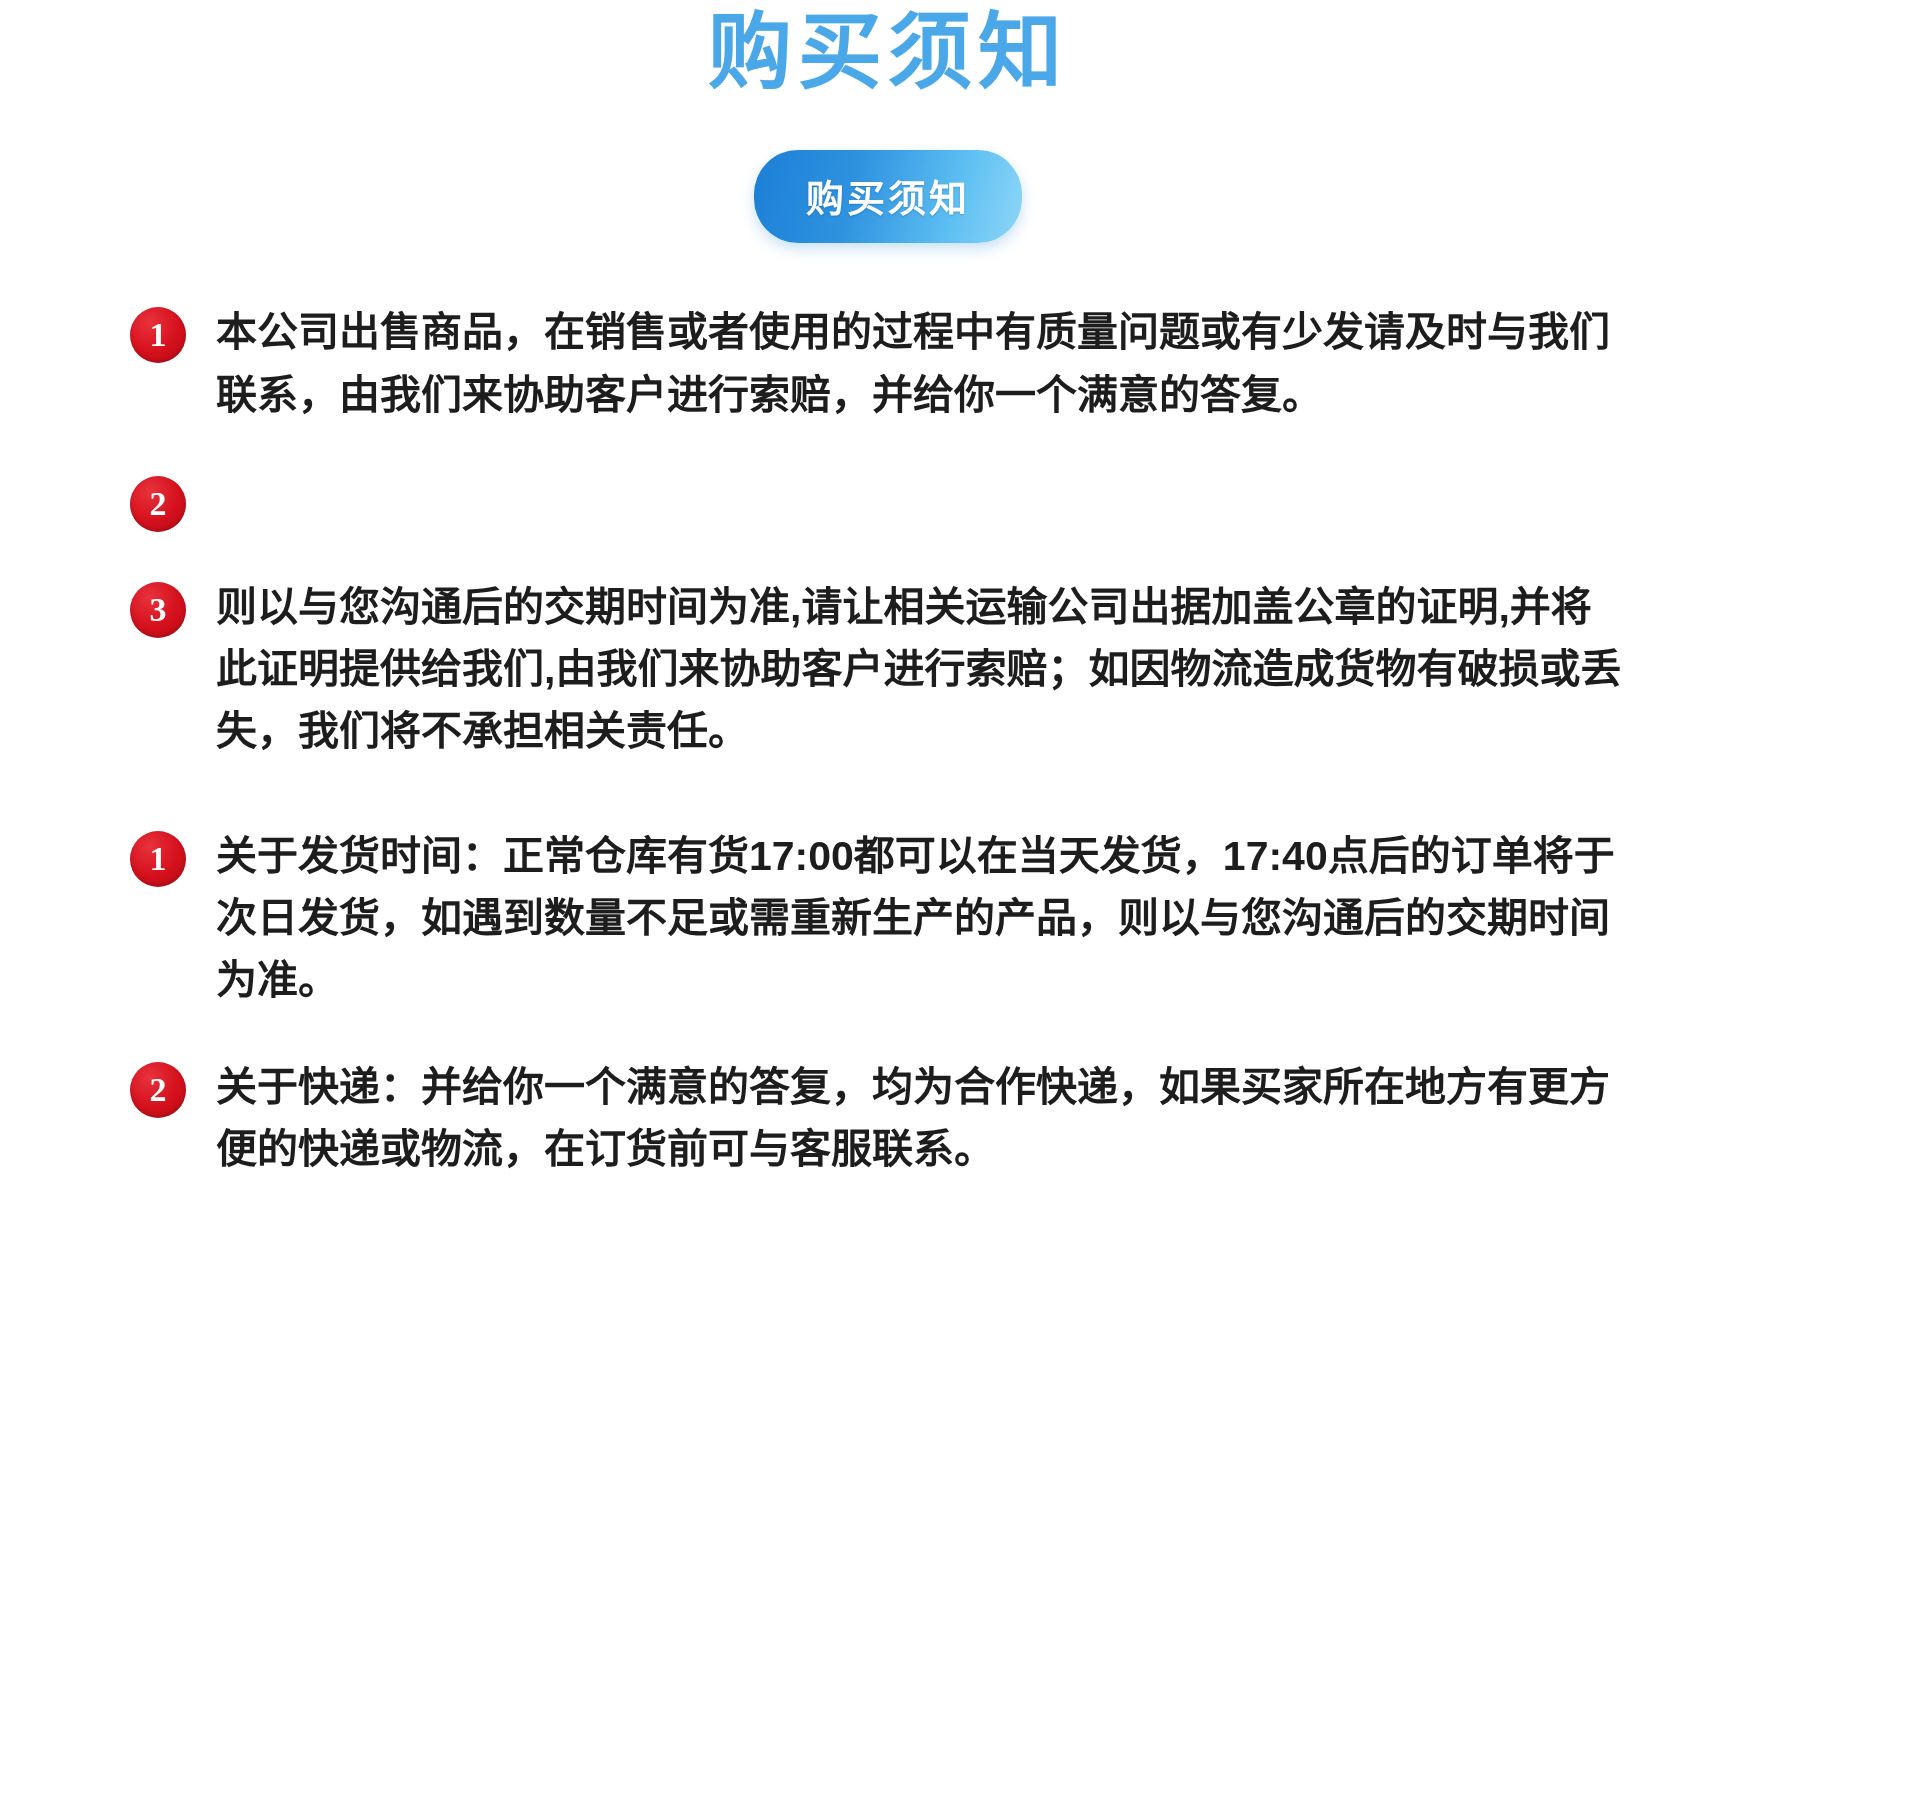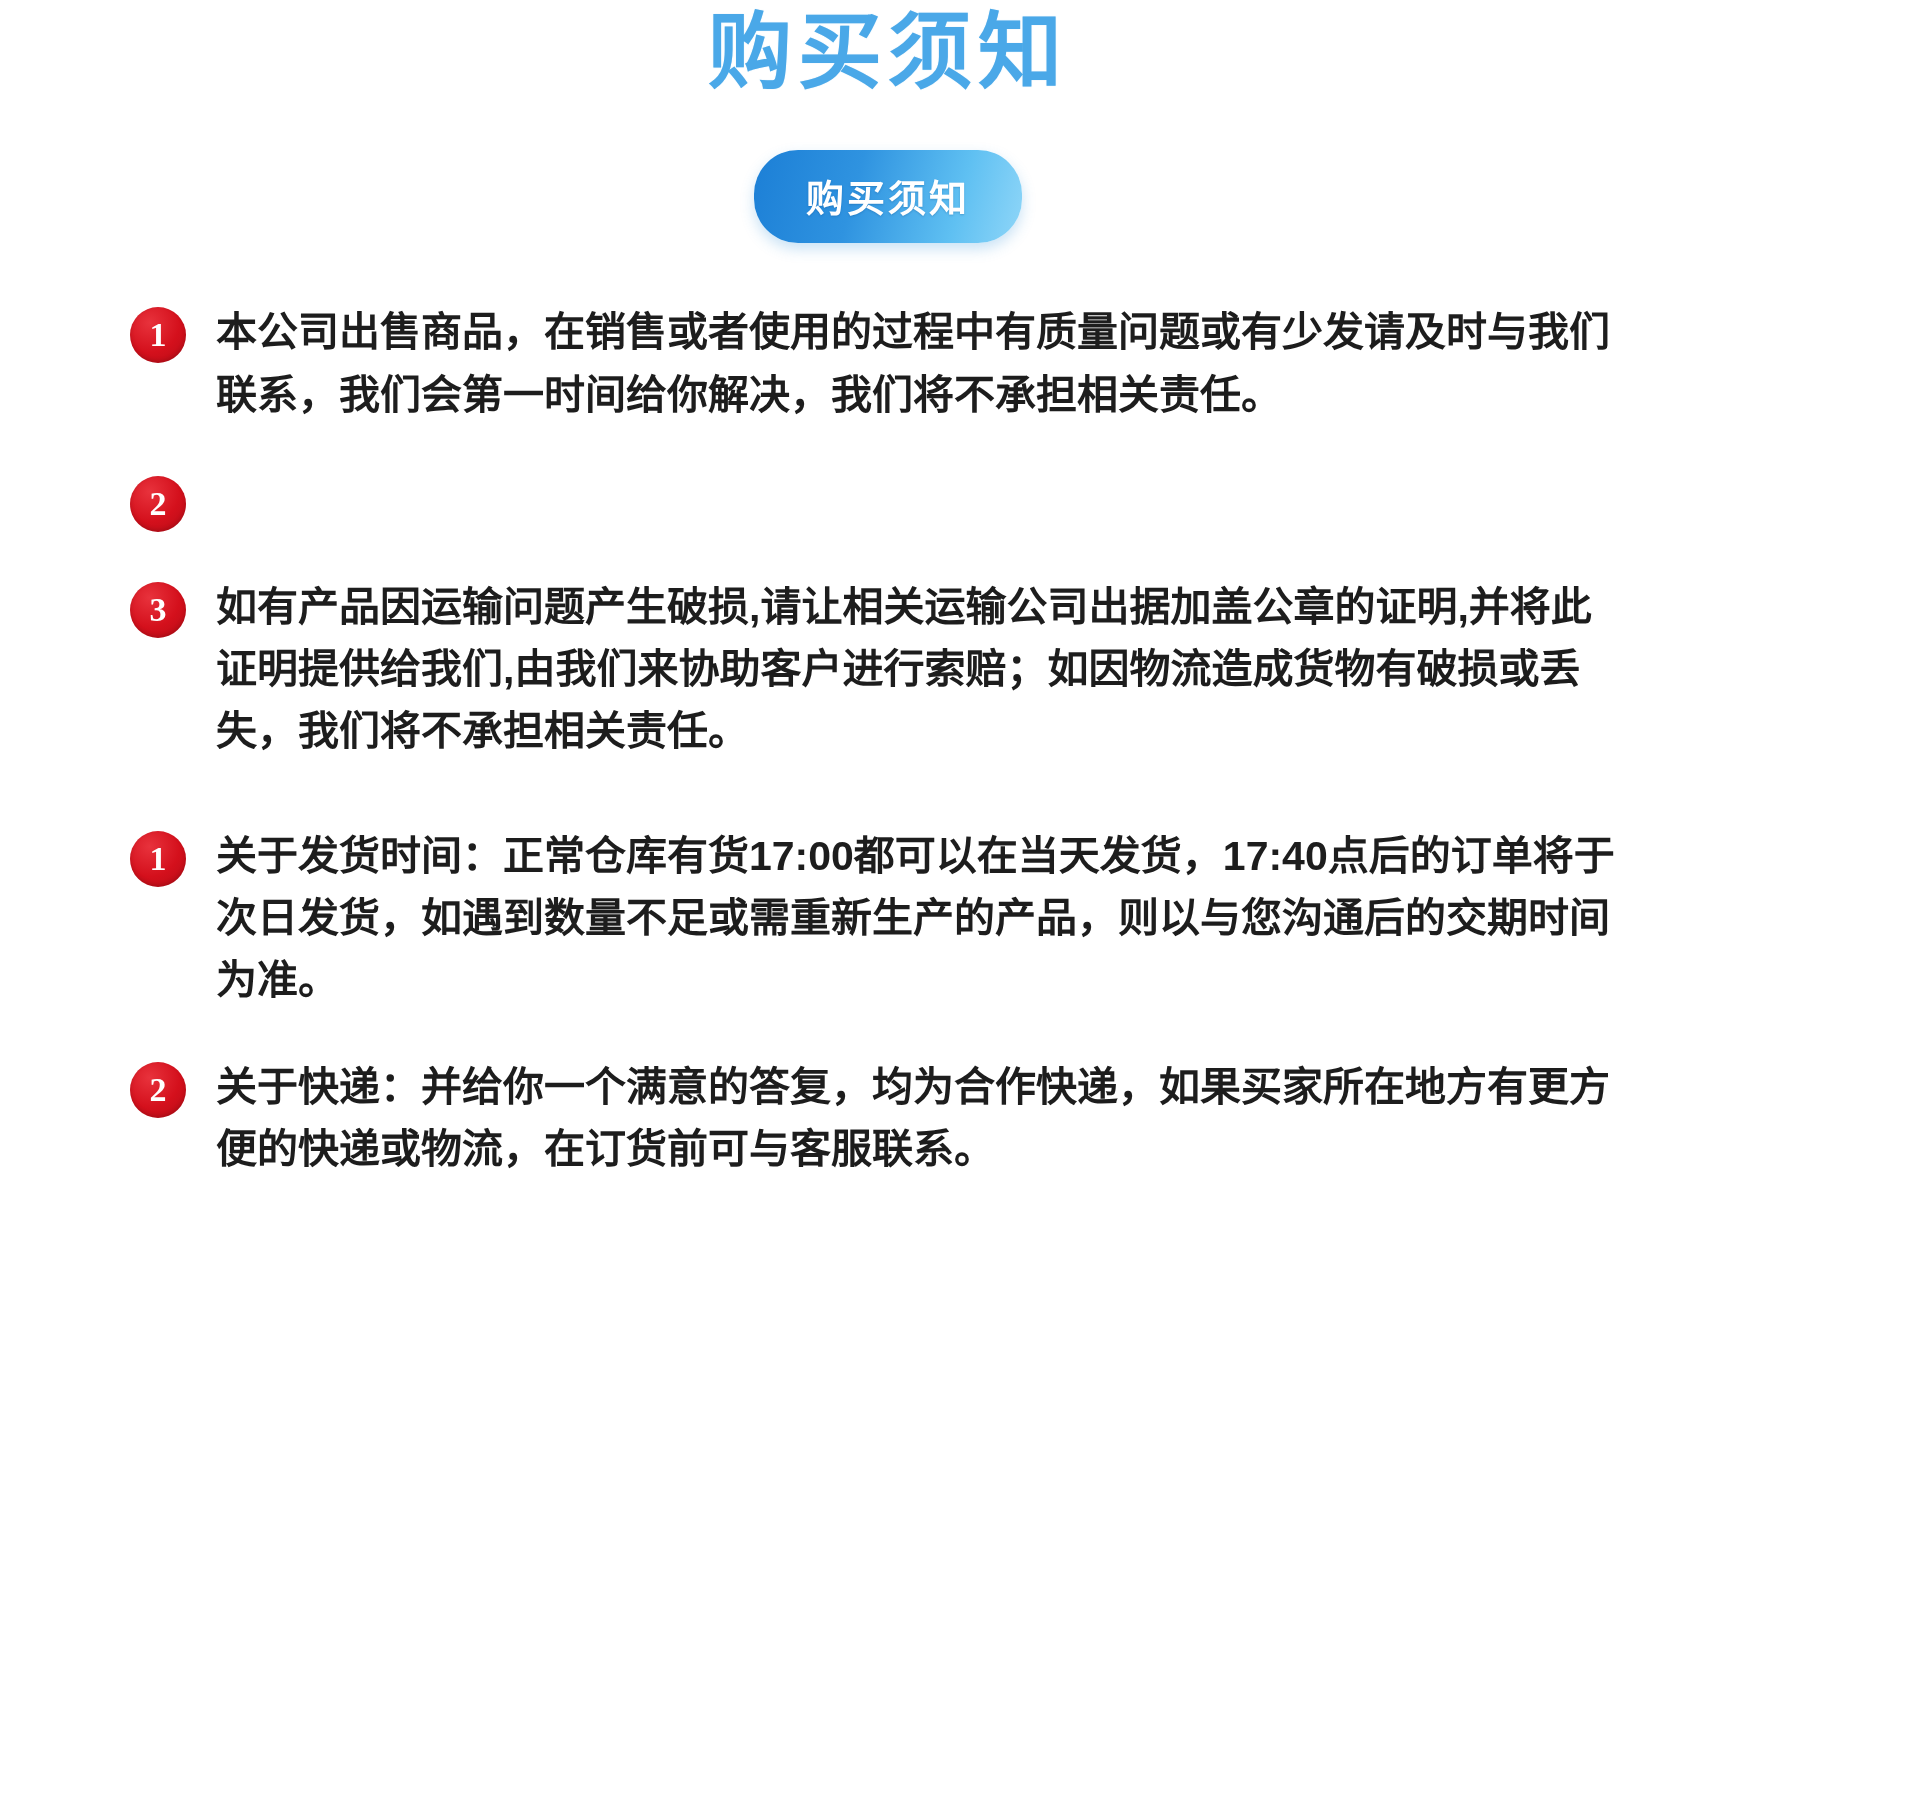--- a/index.html
+++ b/index.html
@@ -118,28 +118,28 @@
 
   <h1 class="main-title">购买须知</h1>
 
   <div class="pill-wrap pill-1">
     <span class="pill">购买须知</span>
   </div>
 
   <ul class="items items-first">
     <li class="item">
       <span class="num">1</span>
-      <span class="item-text">本公司出售商品，在销售或者使用的过程中有质量问题或有少发请及时与我们联系，我们会第一时间给你解决，我们将不承担相关责任。</span>
+      <span class="item-text">本公司出售商品，在销售或者使用的过程中有质量问题或有少发请及时与我们联系，由我们来协助客户进行索赔，并给你一个满意的答复。</span>
     </li>
     <li class="item">
       <span class="num">2</span>
     </li>
     <li class="item">
       <span class="num">3</span>
-      <span class="item-text">如有产品因运输问题产生破损,请让相关运输公司出据加盖公章的证明,并将此证明提供给我们,由我们来协助客户进行索赔；如因物流造成货物有破损或丢失，我们将不承担相关责任。</span>
+      <span class="item-text">则以与您沟通后的交期时间为准,请让相关运输公司出据加盖公章的证明,并将此证明提供给我们,由我们来协助客户进行索赔；如因物流造成货物有破损或丢失，我们将不承担相关责任。</span>
     </li>
   </ul>
 
 
   <ul class="items items-second">
     <li class="item">
       <span class="num">1</span>
       <span class="item-text">关于发货时间：正常仓库有货17:00都可以在当天发货，17:40点后的订单将于次日发货，如遇到数量不足或需重新生产的产品，则以与您沟通后的交期时间为准。</span>
     </li>
     <li class="item">

